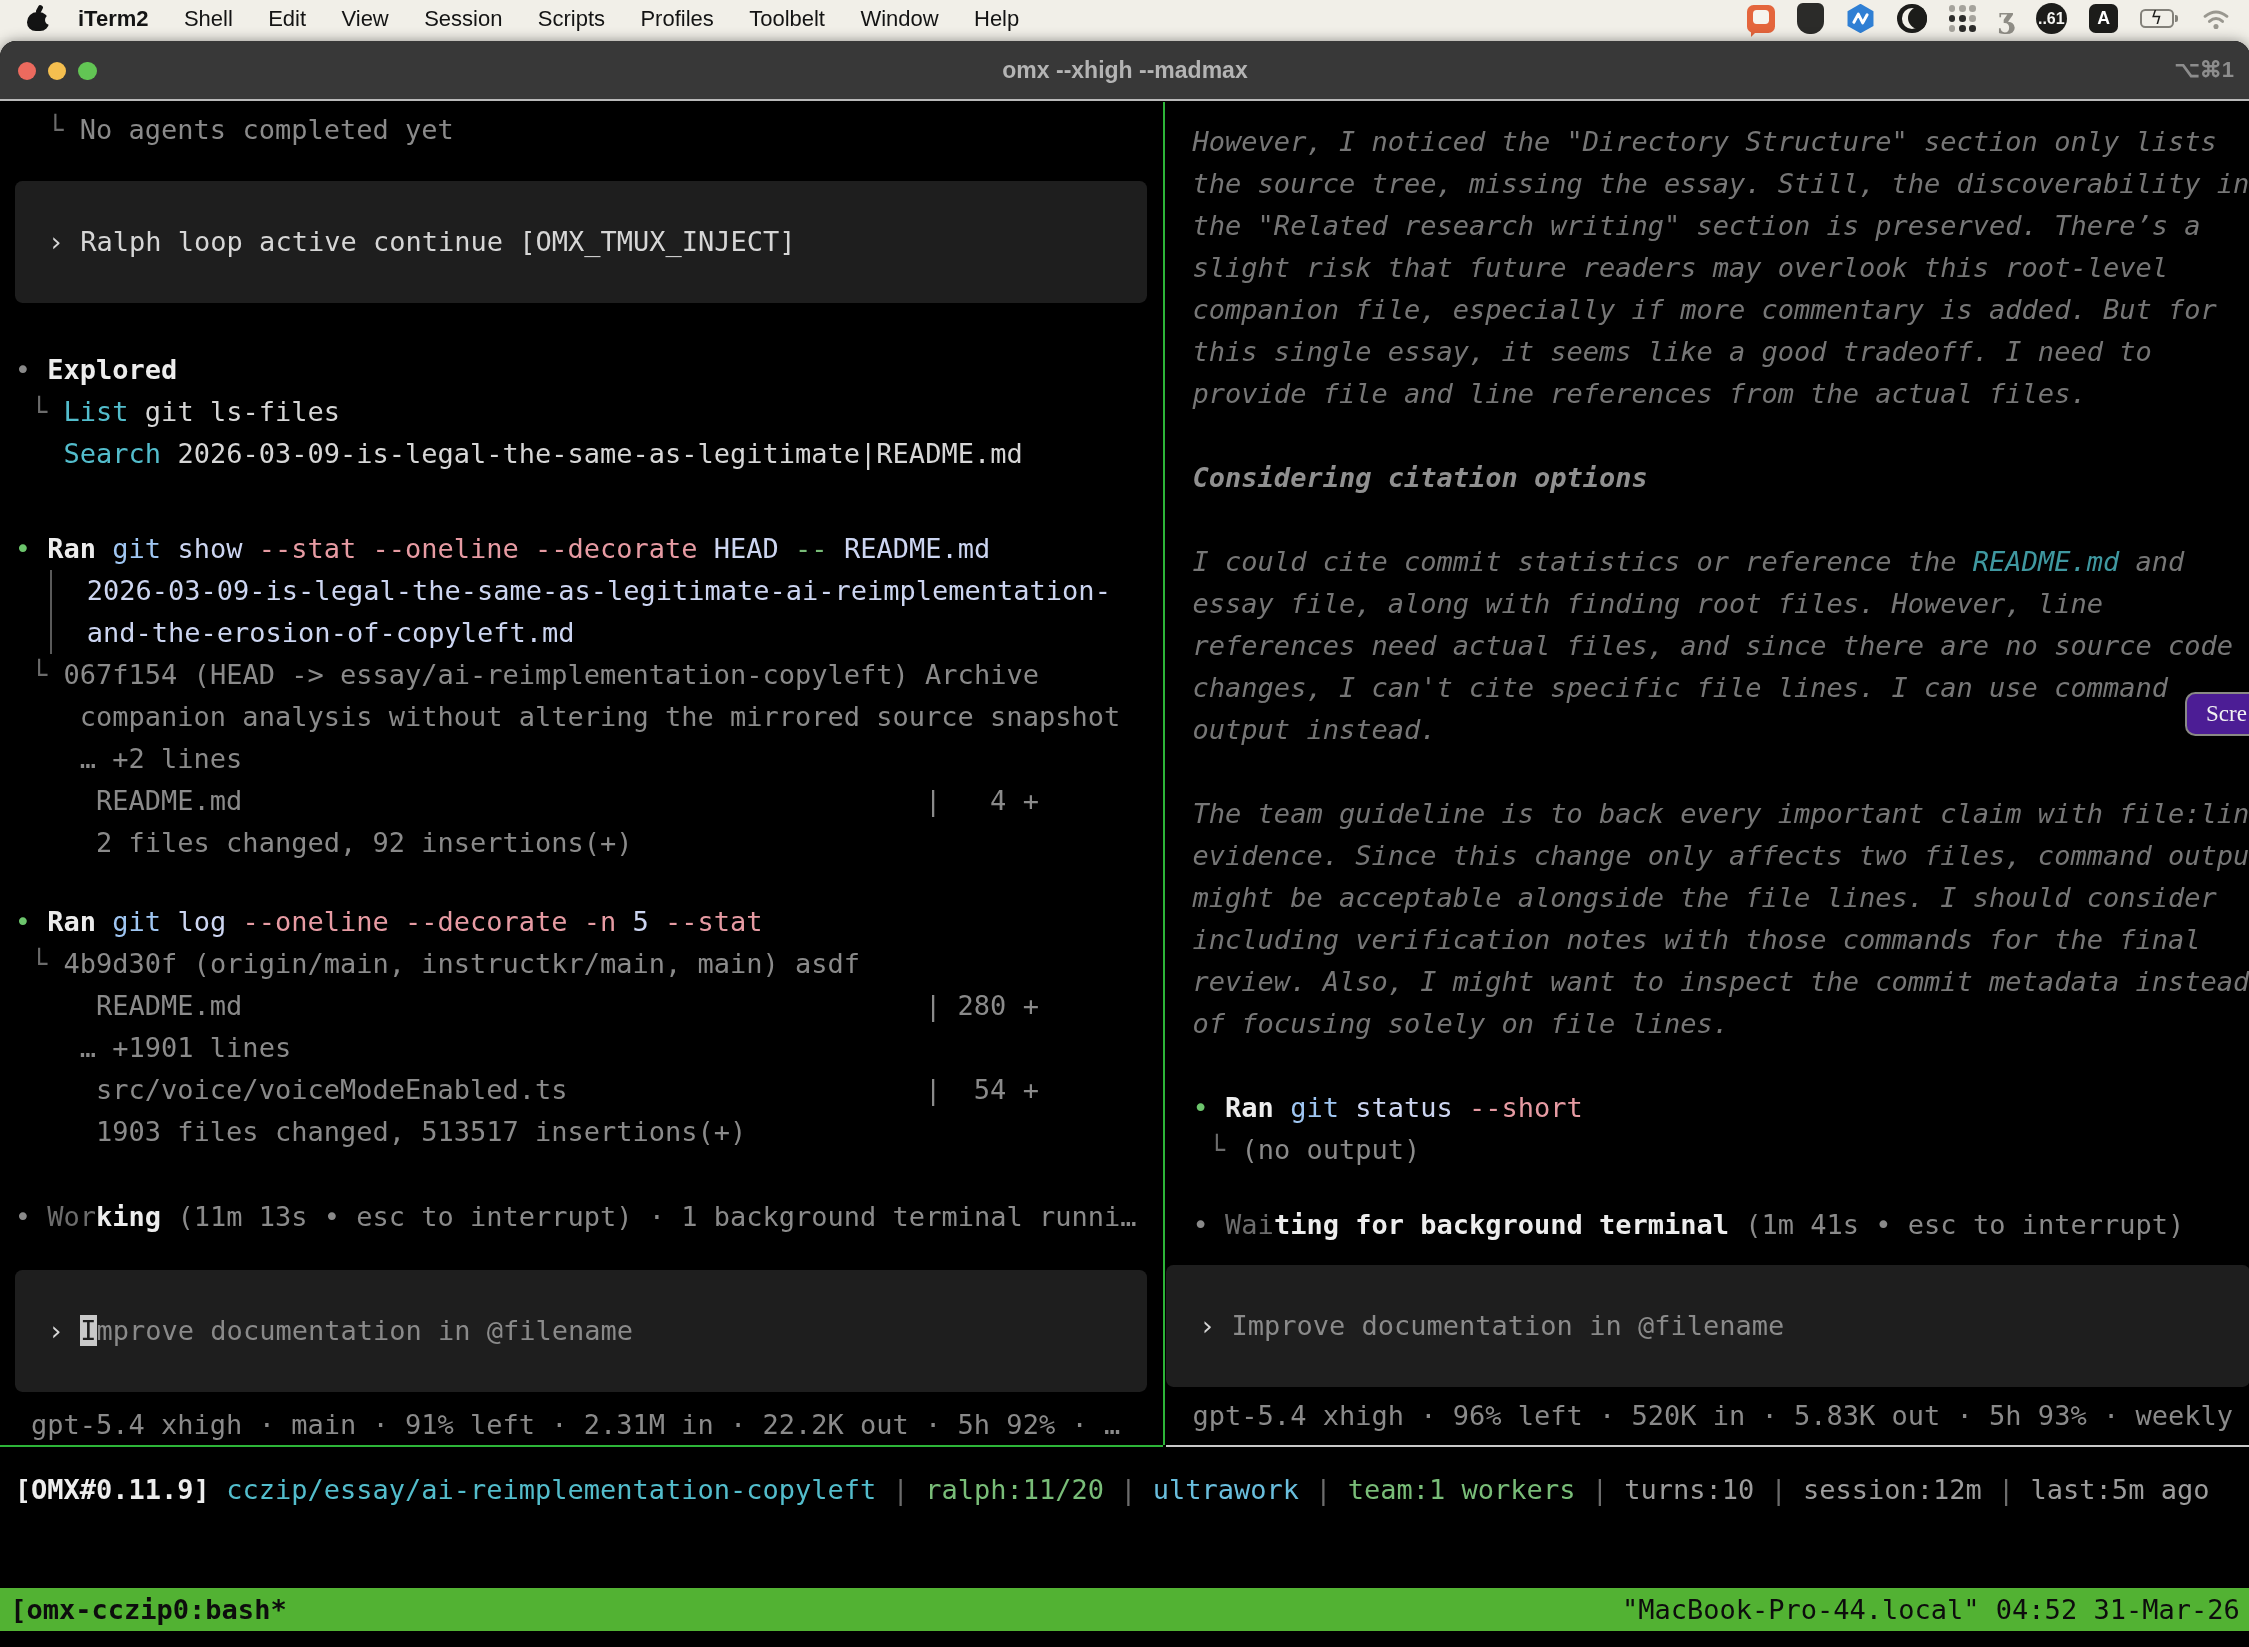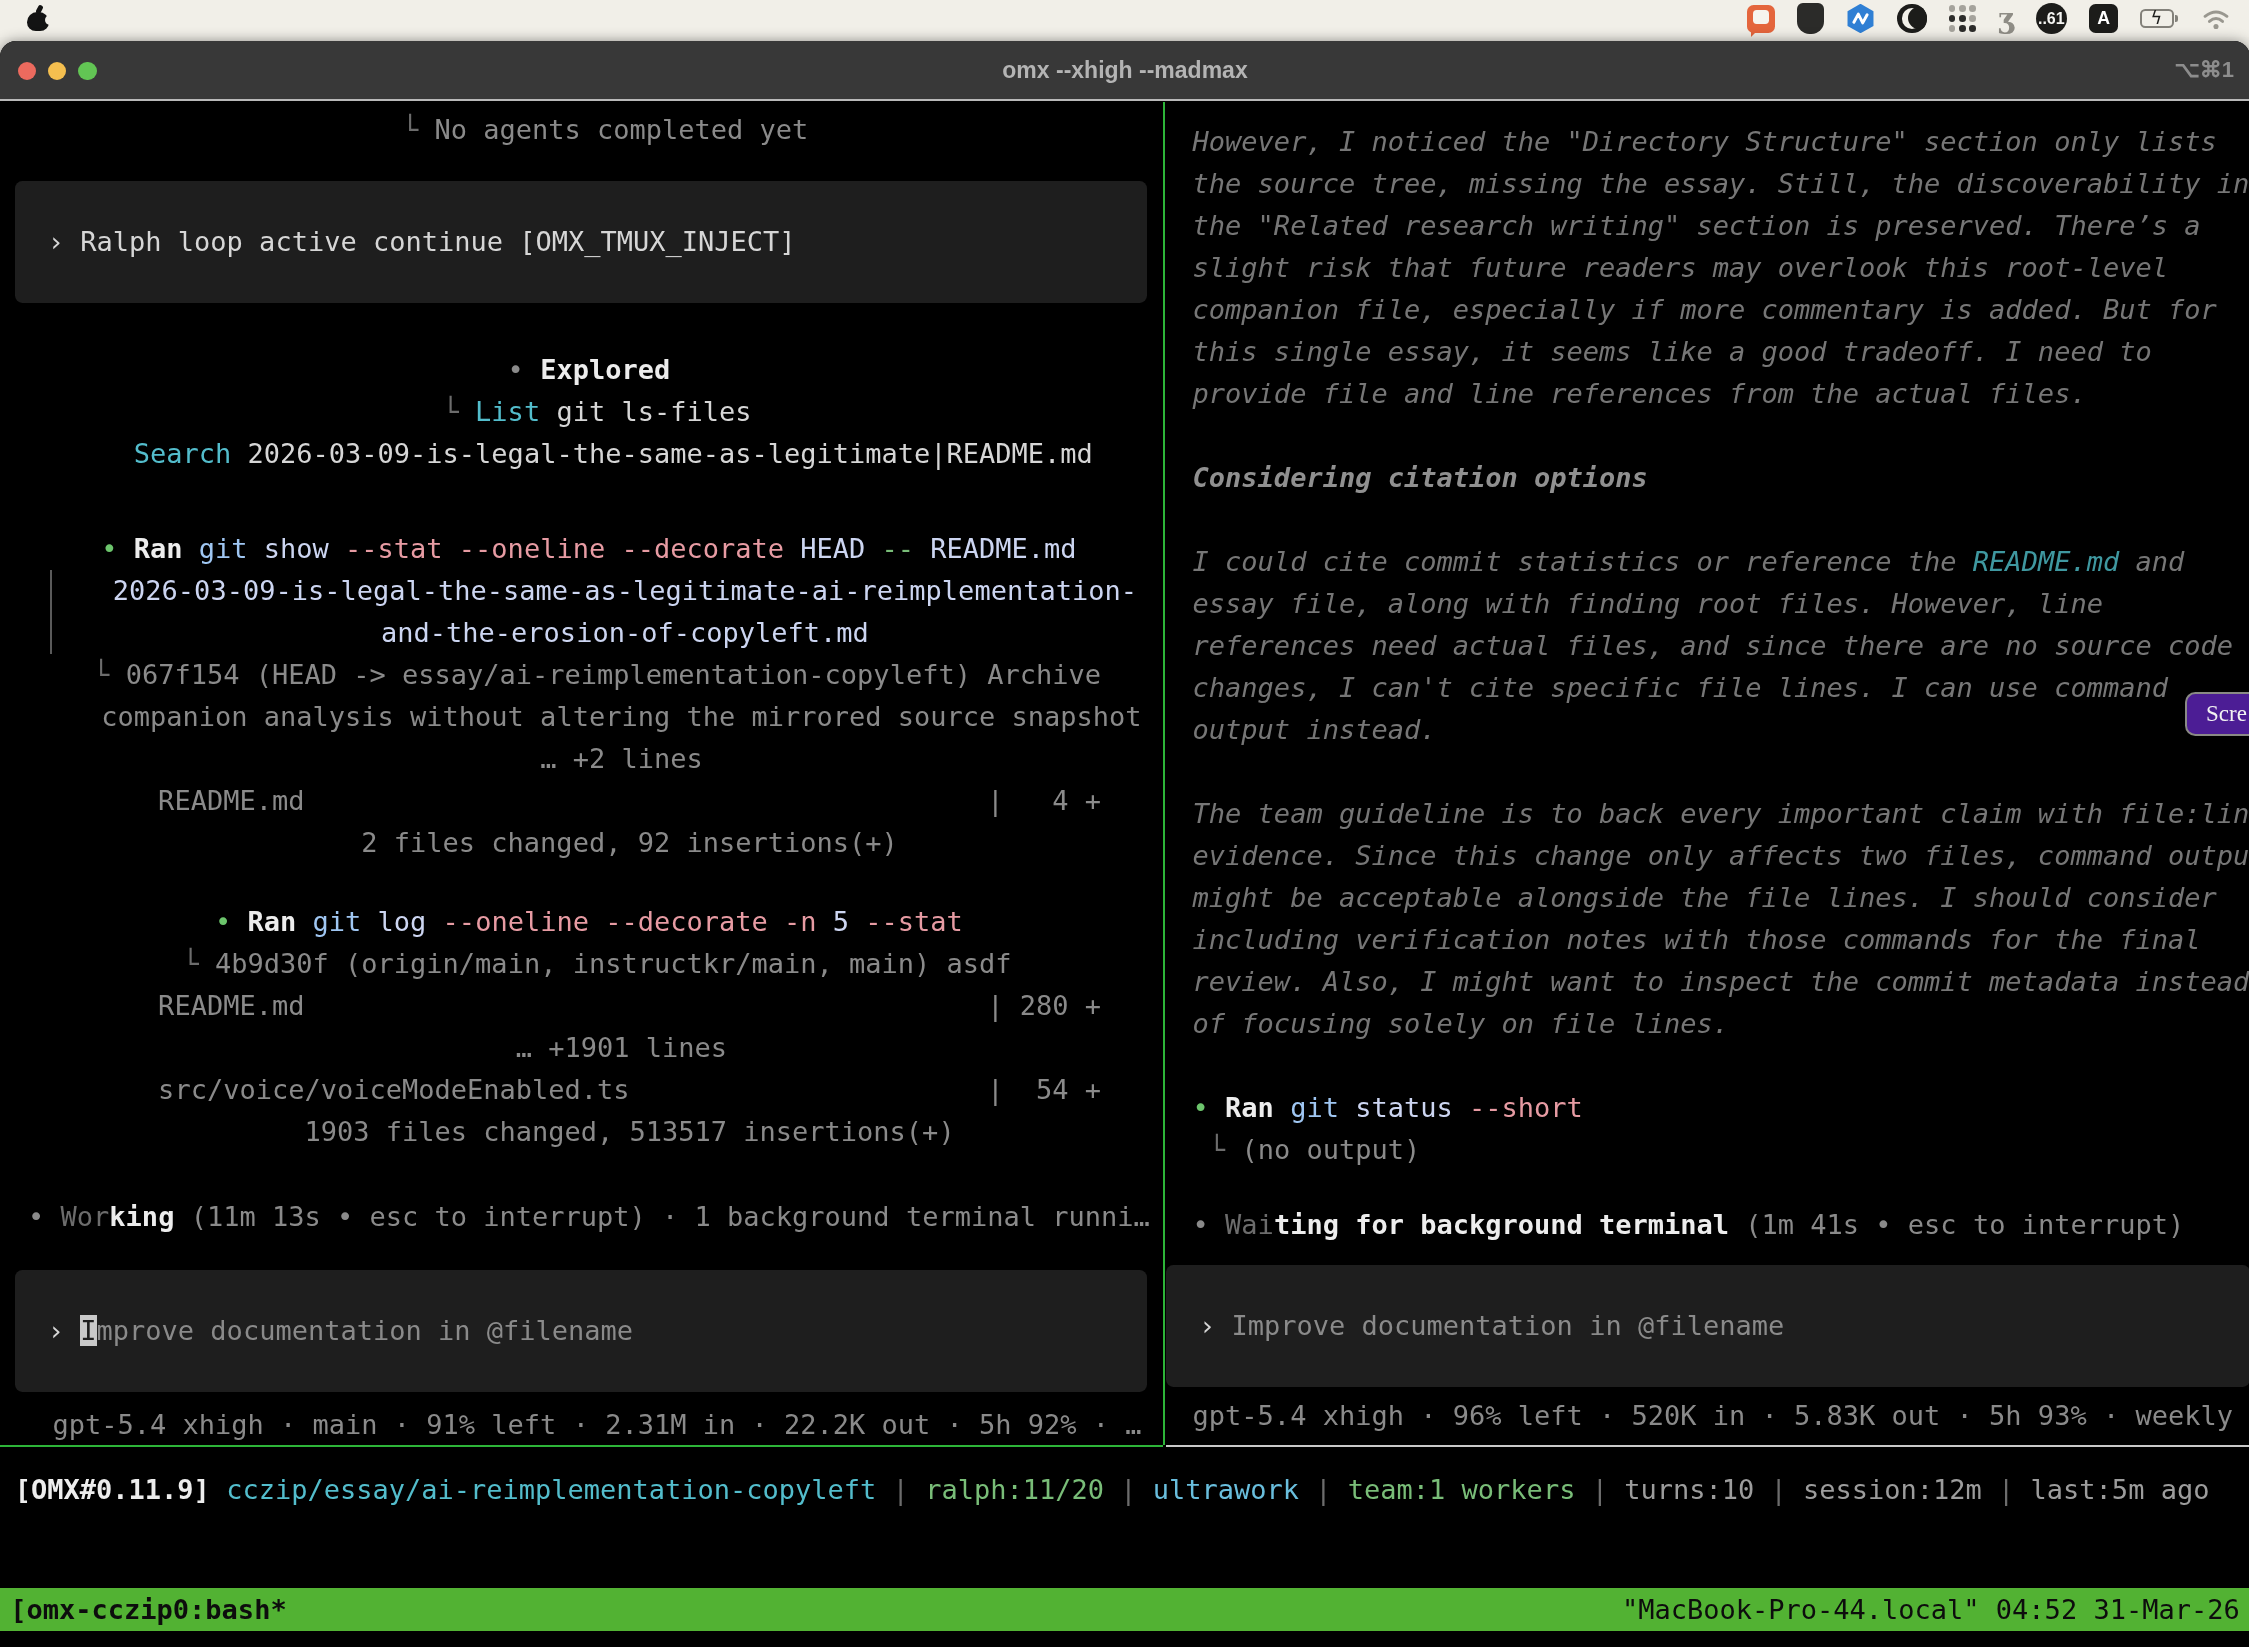--- a/index.html
+++ b/index.html
@@ -45,21 +45,21 @@
   .light { width:18.5px; height:18.5px; border-radius:50%; }
   .light.red { background:#ec6a5e; } .light.yellow { background:#f5bf4f; } .light.green { background:#62c554; }
   .titlebar .title { position:absolute; left:0; right:0; top:0; height:58px; display:flex; align-items:center; justify-content:center;
                      color:#b4b4b4; font-size:23px; font-weight:bold; font-family:"Liberation Sans", sans-serif; }
   .titlebar .shortcut { position:absolute; right:16px; top:0; height:58px; display:flex; align-items:center; color:#8d8d8d; font-size:22px; font-weight:bold; }
   .topborder { position:absolute; top:58px; left:0; width:100%; height:2.2px; background:#b9b9b9; }
 
   
   .term { font-family:"DejaVu Sans Mono","Liberation Mono",monospace; font-size:27px; color:#d6d6d6; }
   .pane { position:absolute; top:61px; height:1343px; overflow:hidden; }
-  .pane-left  { left:0; width:1163px; padding:7.4px 0 0 14.8px;text-align:center; }
+  .pane-left  { left:0; width:1163px; padding:7.4px 0 0 14.8px; }
   .pane-right { left:1166px; width:1084px; padding:18.5px 0 0 26.6px; }
   .tline { height:42px; line-height:42px; white-space:pre; }
   .vgroup { border-left:2.2px solid #5a5a5a; margin-left:35px; padding-left:35px; }
   .ibox { background:#1e1e1e; border-radius:7.4px; height:122px; display:flex; align-items:center;
           margin-right:16px; padding-left:33px; }
   .pane-right .ibox { margin-left:-26.6px; margin-right:0; padding-left:33px; }
   .vline  { position:absolute; top:61px; left:1163px; width:2.2px; height:1343px; background:#2db438; }
   .bline-l{ position:absolute; top:1404px; left:0; width:1163px; height:2.2px; background:#2db438; }
   .bline-r{ position:absolute; top:1404px; left:1166px; width:1084px; height:2.2px; background:#c9c9c9; }
 
@@ -97,20 +97,32 @@
 <body>
 
 <div class="stage">
 
   <div class="menubar">
     <div class="apple">
       <div class="stem"></div>
       <div class="body"></div>
       <div class="bite"></div>
     </div>
+    <div class="menu-items" id="menu-items">
+        <div class="menu-item bold">iTerm2</div>
+        <div class="menu-item">Shell</div>
+        <div class="menu-item">Edit</div>
+        <div class="menu-item">View</div>
+        <div class="menu-item">Session</div>
+        <div class="menu-item">Scripts</div>
+        <div class="menu-item">Profiles</div>
+        <div class="menu-item">Toolbelt</div>
+        <div class="menu-item">Window</div>
+        <div class="menu-item">Help</div>
+      </div>
     <div class="menu-status">
       <div class="mi icon-cam">
         <div class="inner"></div>
         <div class="tail"></div>
       </div>
       <div class="mi icon-shield">
         <i></i>
           <i></i>
           <i></i>
           <i></i>

